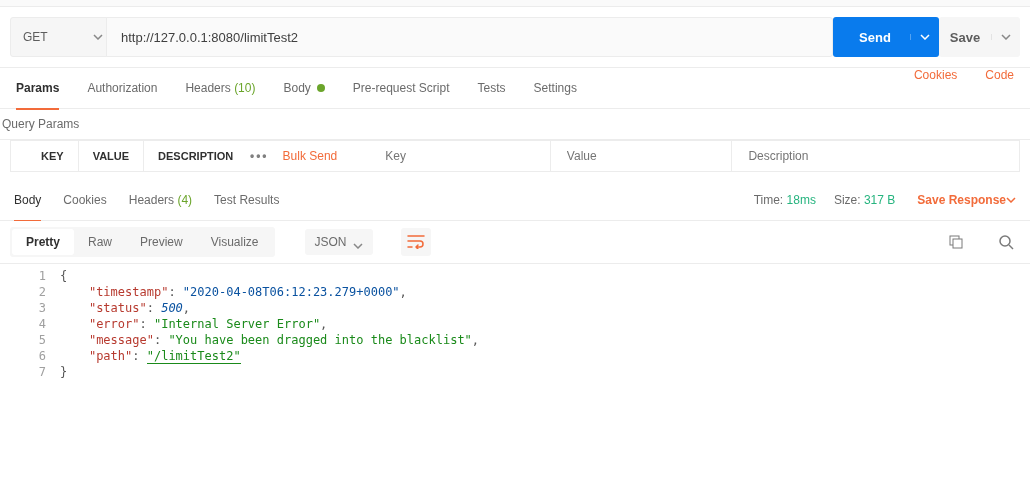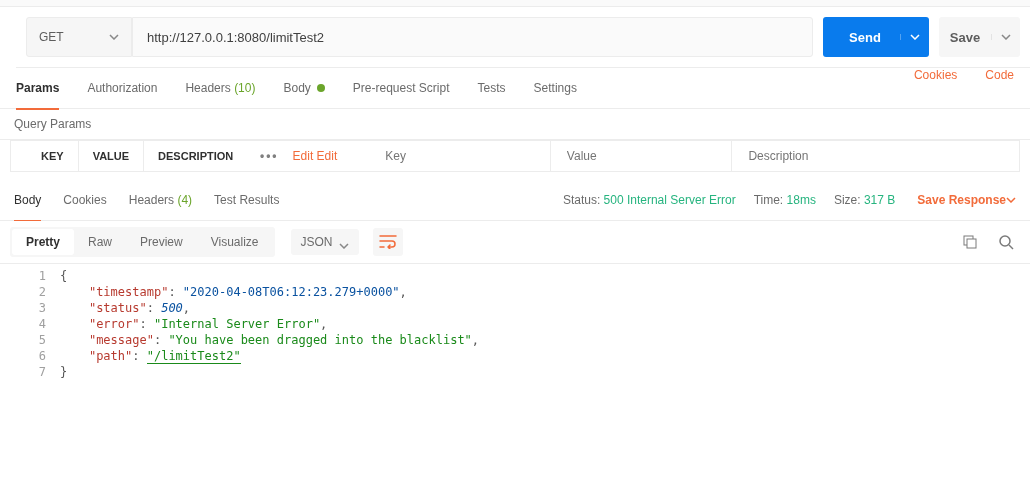--- a/index.html
+++ b/index.html
@@ -2,58 +2,58 @@
 <html><head>
 <meta charset="utf-8">
 <style>
   :root{ --orange:#f26b3a; --blue:#097bed; --text:#505050; --muted:#6b6b6b;
          --mutedl:#9c9c9c; --border:#ececec; --bg:#ffffff; --lbg:#f6f6f6;
          --green:#26b47f; --ygreen:#6ba52b; --hdr:#fafafa; }
   html,body{margin:0;padding:0;font-family:-apple-system,BlinkMacSystemFont,"Segoe UI",Arial,sans-serif;font-size:12px;color:var(--text);background:var(--bg);}
   .app{width:1030px;height:502px;position:relative;box-sizing:border-box;display:flex;flex-direction:column;overflow:hidden;}
   .top{height:6px;border-bottom:1px solid var(--border);background:var(--hdr);}
   
-  .urlbar{display:flex;gap:10px;padding:10px;border-bottom:1px solid var(--border);margin-left:16px;}
+  .urlbar{display:flex;padding:10px;border-bottom:1px solid var(--border);}
   .method{display:flex;align-items:center;justify-content:space-between;background:var(--lbg);border:1px solid var(--border);color:#5d5d5d;width:106px;height:40px;padding:0 12px;box-sizing:border-box;border-radius:3px 0 0 3px;cursor:pointer;}
   .urlfield{flex:1;height:40px;border:1px solid var(--border);background:var(--hdr);padding:0 14px;font-size:13px;color:#404040;box-sizing:border-box;border-radius:0 3px 3px 0;margin-left:-10px;}
   .btn{height:40px;display:flex;align-items:center;justify-content:center;border-radius:3px;cursor:pointer;font-size:13px;font-weight:600;}
   .send{background:var(--blue);color:#fff;display:flex;}
   .send .lbl{width:70px;text-align:center;padding-left:7px;}
   .send .split{width:28px;border-left:1px solid rgba(255,255,255,.3);display:flex;align-items:center;justify-content:center;}
   .save{background:var(--lbg);color:#5d5d5d;display:flex;}
   .save .lbl{width:52px;text-align:center;}
   .save .split{width:28px;border-left:1px solid #e3e3e3;display:flex;align-items:center;justify-content:center;}
   
   .tabs{display:flex;align-items:flex-start;gap:28px;padding:0 16px;height:40px;border-bottom:1px solid var(--border);}
   .tab{cursor:pointer;color:var(--muted);height:100%;display:flex;align-items:center;}
   .tab.active{color:#303030;border-bottom:2px solid var(--orange);font-weight:600;margin-bottom:-1px;}
   .cnt{color:var(--ygreen);}
   .dot{display:inline-block;width:8px;height:8px;border-radius:50%;background:var(--ygreen);margin-left:6px;}
   .tabs .sp{flex:1;}
   .lk{color:var(--orange);cursor:pointer;}
-  .qpbar{padding:8px 14px;color:var(--muted);border-bottom:1px solid var(--border);}
+  .qpbar{padding:8px 2px;color:var(--muted);border-bottom:1px solid var(--border);}
   
   .ptable{display:flex;flex-direction:row;margin:0 10px;border:1px solid var(--border);border-top:none;}
   .prow{display:flex;align-items:center;height:30px;border-top:1px solid var(--border);}
   .pcell{flex:1;border-right:1px solid var(--border);height:100%;display:flex;align-items:center;padding:0 14px;color:#303030;}
   .pcell input{border:none;outline:none;width:100%;font-size:12px;background:transparent;color:var(--mutedl);}
   .phdr .pcell{font-weight:700;font-size:11px;color:#303030;}
   .ptools{width:90px;display:flex;align-items:center;justify-content:flex-end;gap:14px;padding-right:16px;}
   .dots{letter-spacing:2px;font-weight:700;color:#808080;cursor:pointer;}
   
   .respbar{display:flex;align-items:center;height:40px;padding:0 14px;border-bottom:1px solid var(--border);margin-top:8px;}
   .rtabs{display:flex;gap:22px;}
   .rtab{cursor:pointer;color:var(--muted);height:40px;display:flex;align-items:center;}
   .rtab.active{color:#303030;border-bottom:2px solid var(--orange);margin-bottom:-1px;}
   .respbar .sp{flex:1;}
   .meta{color:var(--muted);margin-left:18px;}
   .meta .v{color:var(--green);}
   .saver{display:flex;align-items:center;gap:0;color:var(--orange);font-weight:600;margin-left:22px;cursor:pointer;}
   
-  .bctl{display:flex;align-items:center;gap:8px;padding:6px 10px;border-bottom:1px solid var(--border);background:#fff;}
+  .bctl{display:flex;align-items:center;gap:22px;padding:6px 10px;border-bottom:1px solid var(--border);background:#fff;}
   .seg{display:flex;background:var(--lbg);border-radius:3px;padding:2px;}
   .segb{padding:6px 14px;border:none;background:transparent;color:var(--muted);font-size:12px;cursor:pointer;border-radius:3px;}
   .segb.active{background:#fff;color:#303030;font-weight:600;}
   .fmt{display:flex;align-items:flex-end;gap:6px;background:var(--lbg);padding:6px 10px;margin-left:8px;border-radius:3px;cursor:pointer;color:var(--muted);}
   .wrapic{margin-left:6px;background:var(--lbg);border-radius:3px;width:30px;height:28px;display:flex;align-items:center;justify-content:center;cursor:pointer;}
   .bctl .sp{flex:1;}
   .ricon{width:28px;height:28px;display:flex;align-items:center;justify-content:center;cursor:pointer;color:#7a7a7a;}
   
   .body{display:flex;font-family:Consolas,Menlo,monospace;font-size:12px;line-height:16px;padding:4px 0;flex:1;overflow:hidden;}
   .gut{width:60px;text-align:right;color:#a0a0a0;padding-right:14px;box-sizing:border-box;}
@@ -124,21 +124,21 @@
 
   <div class="qpbar">Query Params</div>
 
   <div class="ptable">
     <div class="prow phdr">
       <div class="pcell" style="padding-left:30px;">KEY</div>
       <div class="pcell">VALUE</div>
       <div class="pcell" style="border-right:none;">DESCRIPTION</div>
       <div class="ptools">
         <span class="dots">•••</span>
-        <span class="lk">Edit Edit</span>
+        <span class="lk">Bulk Send</span>
       </div>
     </div>
     <div class="prow">
       <div class="pcell" style="padding-left:30px;">
           <input placeholder="Key" style="">
         </div>
       <div class="pcell">
           <input placeholder="Value" style="">
         </div>
       <div class="pcell" style="border-right:none;">
@@ -157,21 +157,20 @@
           <span>Cookies</span>
         </div>
       <div class="rtab">
         <span>Headers</span>&nbsp;<span class="cnt">(4)</span>
       </div>
       <div class="rtab">
           <span>Test Results</span>
         </div>
     </div>
     <div class="sp"></div>
-    <span class="meta"><span>Status:</span> <span class="v">500 Internal Server Error</span></span>
     <span class="meta"><span>Time:</span> <span class="v">18ms</span></span>
     <span class="meta"><span>Size:</span> <span class="v">317 B</span></span>
     <div class="saver">
       <span>Save Response</span>
       <svg width="10" height="6" viewBox="0 0 10 6">
           <path d="M1 1l4 4 4-4" stroke="#f26b3a" stroke-width="1.5" fill="none"></path>
         </svg>
     </div>
   </div>
 

